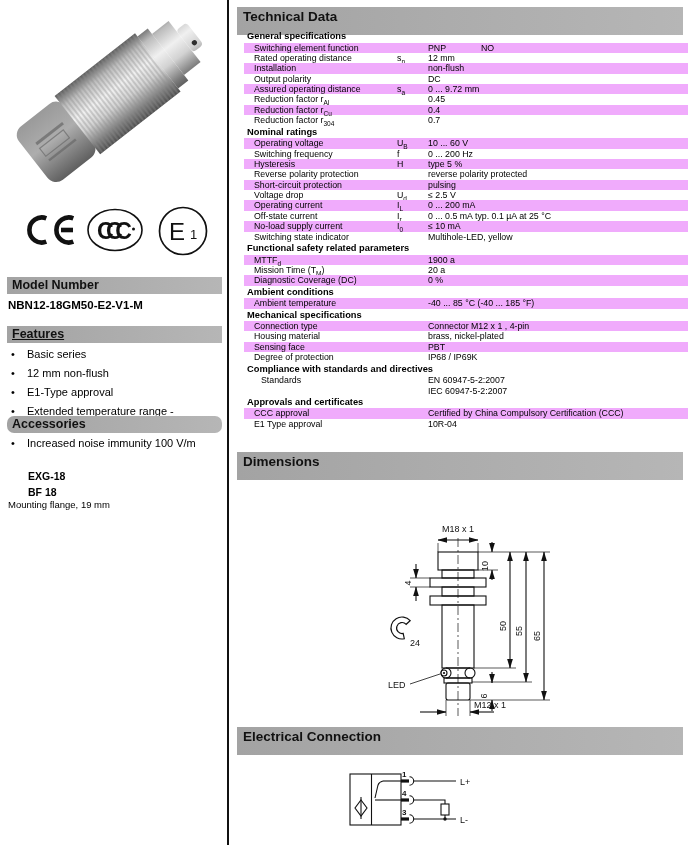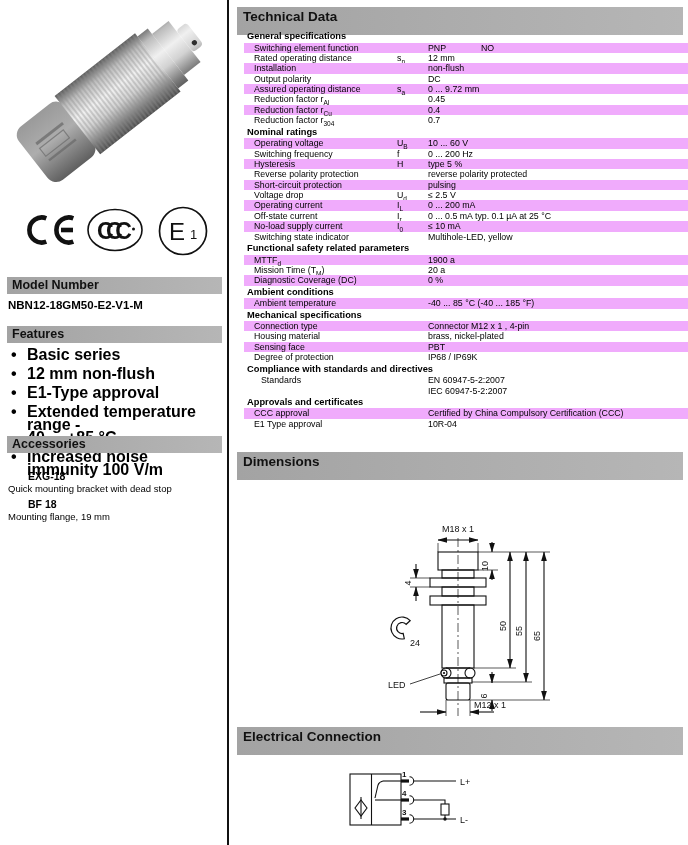--- a/index.html
+++ b/index.html
@@ -8,21 +8,21 @@
   .divider{position:absolute;left:227px;top:0;width:2px;height:845px;background:#111;}
 
   
   .bar{background:linear-gradient(to right,#a3a3a3,#b6b6b6);font-weight:bold;color:#111;}
   .bar-left{position:absolute;left:7px;width:215px;height:17px;font-size:12.5px;line-height:17px;padding-left:5px;box-sizing:border-box;}
   .bar-right{position:absolute;left:237px;width:446px;height:28px;font-size:13.5px;line-height:20px;padding-left:6px;box-sizing:border-box;}
 
   
   .model-value{position:absolute;left:8px;top:299px;font-size:11.5px;font-weight:bold;}
   .features-list{position:absolute;left:8px;top:348px;width:214px;margin:0;padding:0;list-style:none;}
-  .features-list li{position:relative;padding-left:19px;margin-bottom:6px;font-size:16px;font-weight:bold;line-height:13px;}
+  .features-list li{position:relative;padding-left:19px;margin-bottom:6px;font-size:11px;font-weight:normal;line-height:13px;}
   .features-list li::before{content:"\2022";position:absolute;left:3px;top:0;}
   .features-list li span{white-space:pre-line;}
   .acc{position:absolute;left:8px;top:466px;width:214px;}
   .acc-name{font-size:10.5px;font-weight:bold;margin-top:4px;padding-left:20px;}
   .acc-desc{font-size:9.5px;margin-top:1px;}
 
   
   .tech-table{position:absolute;left:244px;top:30px;width:446px;font-size:8.8px;}
   .sec-h{font-weight:bold;font-size:9.3px;height:11.5px;line-height:11.5px;margin-top:1px;padding-left:3px;}
   .row{position:relative;height:10.4px;line-height:10.4px;}
@@ -94,34 +94,33 @@
     <g>
       <circle cx="183" cy="231" r="23.5" fill="none" stroke="#111" stroke-width="1.7"></circle>
       <text x="169" y="240" font-size="24">E</text>
       <text x="190" y="239" font-size="13">1</text>
     </g>
   </svg>
 
   <div class="bar bar-left" style="top:277px;">Model Number</div>
   <div class="model-value">NBN12-18GM50-E2-V1-M</div>
 
-  <div class="bar bar-left" style="top:326px;">Features</div>
+  <div class="bar bar-left" style="top:326px;text-decoration:underline;">Features</div>
   <ul class="features-list" id="features-list">
       <li><span>Basic series</span></li>
       <li><span>12 mm non-flush</span></li>
       <li><span>E1-Type approval</span></li>
       <li><span>Extended temperature range -
 40 ... +85 °C</span></li>
       <li><span>Increased noise immunity 100 V/m</span></li>
     </ul>
 
-  <div class="bar bar-left" style="top:436px;">Accessories</div>
+  <div class="bar bar-left" style="top:416px;border-radius:7px;">Accessories</div>
   <div class="acc" id="accessories">
       <div class="acc-name">EXG-18</div>
-      <div class="acc-desc">Quick mounting bracket with dead stop</div>
       <div class="acc-name">BF 18</div>
       <div class="acc-desc">Mounting flange, 19 mm</div>
     </div>
 
   <div class="bar bar-right" style="top:7px;">Technical Data</div>
 
   <div class="tech-table" id="tech-table">
       <div class="sec-h">General specifications</div>
       <div class="row g">
         <span class="lab"><span>Switching element function</span></span>

